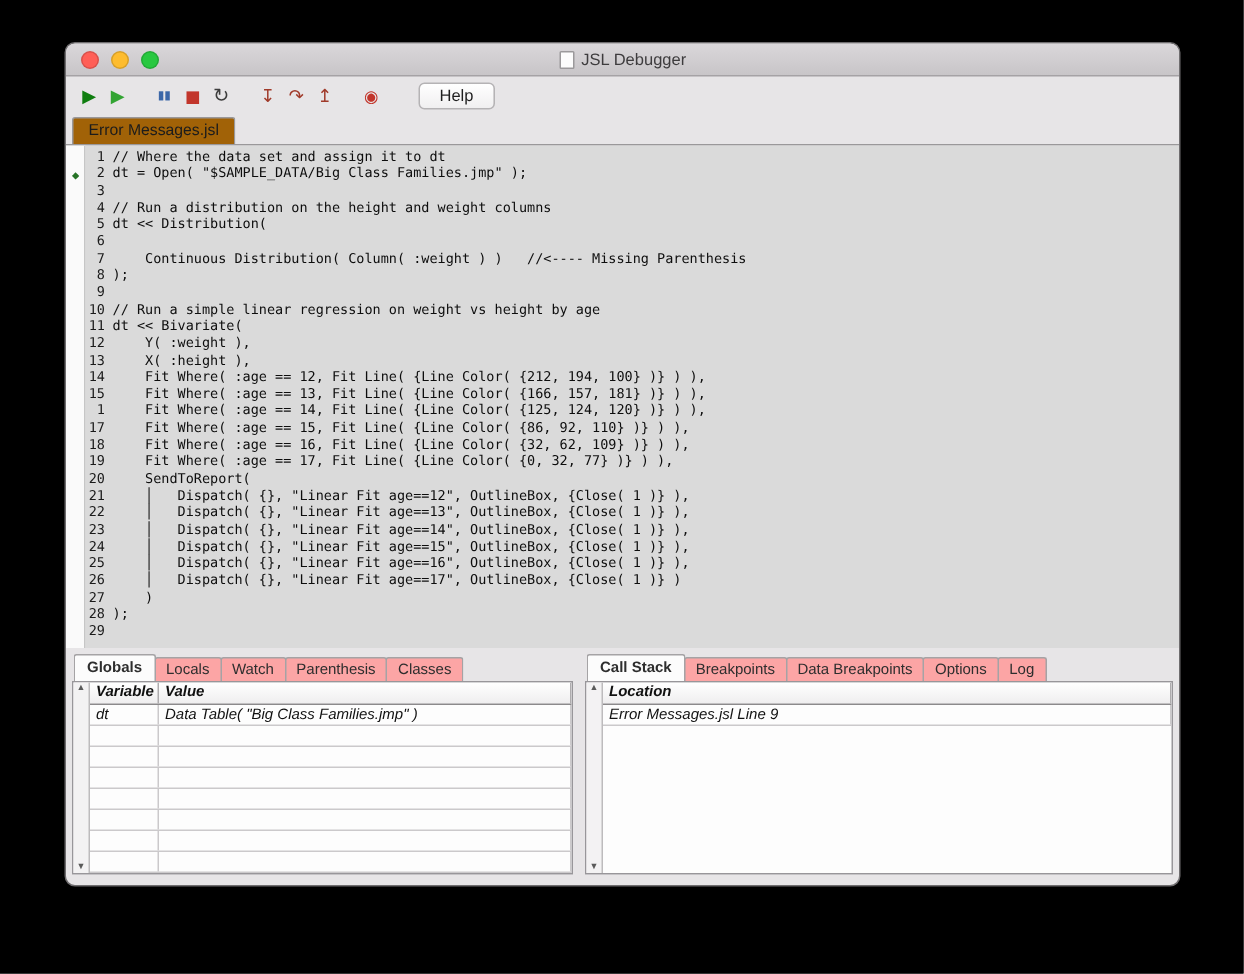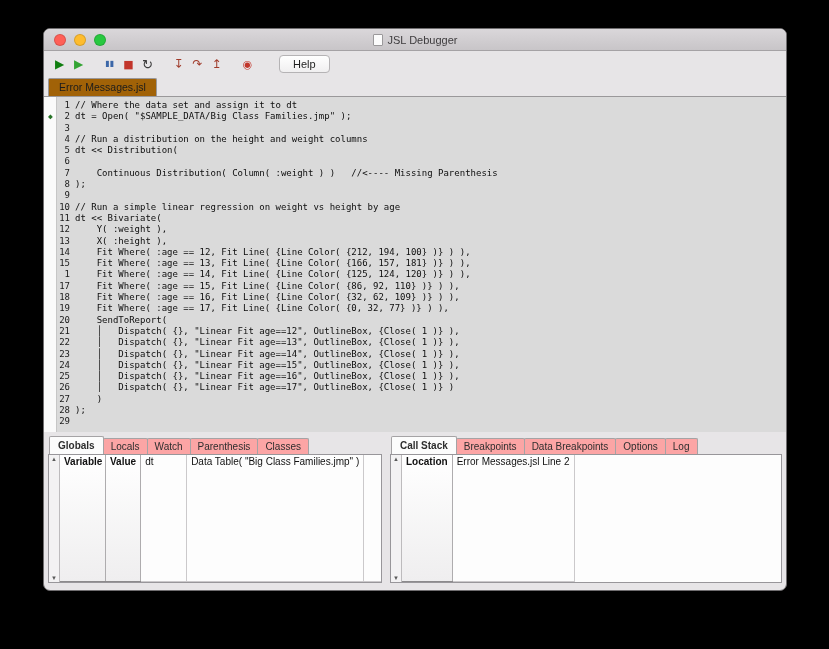--- a/index.html
+++ b/index.html
@@ -53,21 +53,21 @@
   .ptabs { flex:0 0 18px; display:flex; align-items:flex-end; padding-left:1px; }
   .ptab { background:#fca5a5; border:1px solid #a5a3a5; border-bottom:none;
           border-radius:2px 2px 0 0; margin-right:-1px; padding:2px 7px;
           font-size:10px; color:#2e2e2e; white-space:nowrap; }
   .ptab.active { background:#fcfcfc; font-weight:bold; padding:3px 8px; position:relative; z-index:2; }
   .tablewrap { flex:1 1 auto; background:#fdfdfd; border:1px solid #98969a; display:flex; min-height:0; }
   .vscroll { flex:0 0 11px; background:#f3f2f3; border-right:1px solid #bdbbbd;
              display:flex; flex-direction:column; justify-content:space-between;
              align-items:center; padding:1px 0; }
   .scroll-arrow { font-size:6px; color:#5a5a5a; line-height:1; }
-  .tbl { flex:1 1 auto; display:flex; flex-direction:row; overflow:hidden; min-width:0; }
+  .tbl { flex:1 1 auto; display:flex; flex-direction:column; overflow:hidden; min-width:0;font-style:italic; }
   .trow { display:flex; flex:0 0 14px; border-bottom:1px solid #cbc9cb; }
   .trow.header { flex:0 0 15px; background:linear-gradient(#ffffff,#efeeef);
                  border-bottom:1px solid #8c8a8c; }
   .tcell { font-size:10px; padding:1px 4px; border-right:1px solid #cbc9cb;
            overflow:hidden; white-space:nowrap; color:#111; }
   .trow.header .tcell { font-weight:bold; border-right:1px solid #aeacae; }
 </style>
 </head>
 <body>
 
@@ -229,20 +229,20 @@
       <div class="tablewrap">
         <div class="vscroll">
           <span class="scroll-arrow">▲</span>
           <span class="scroll-arrow">▼</span>
         </div>
         <div class="tbl">
             <div class="trow header">
               <div class="tcell" style="flex: 1 1 auto;">Location</div>
             </div>
             <div class="trow">
-              <div class="tcell" style="flex: 1 1 auto;">Error Messages.jsl Line 2</div>
+              <div class="tcell" style="flex: 1 1 auto;">Error Messages.jsl Line 9</div>
             </div>
           </div>
       </div>
     </div>
 
   </div>
 </div>
 
 </body></html>

